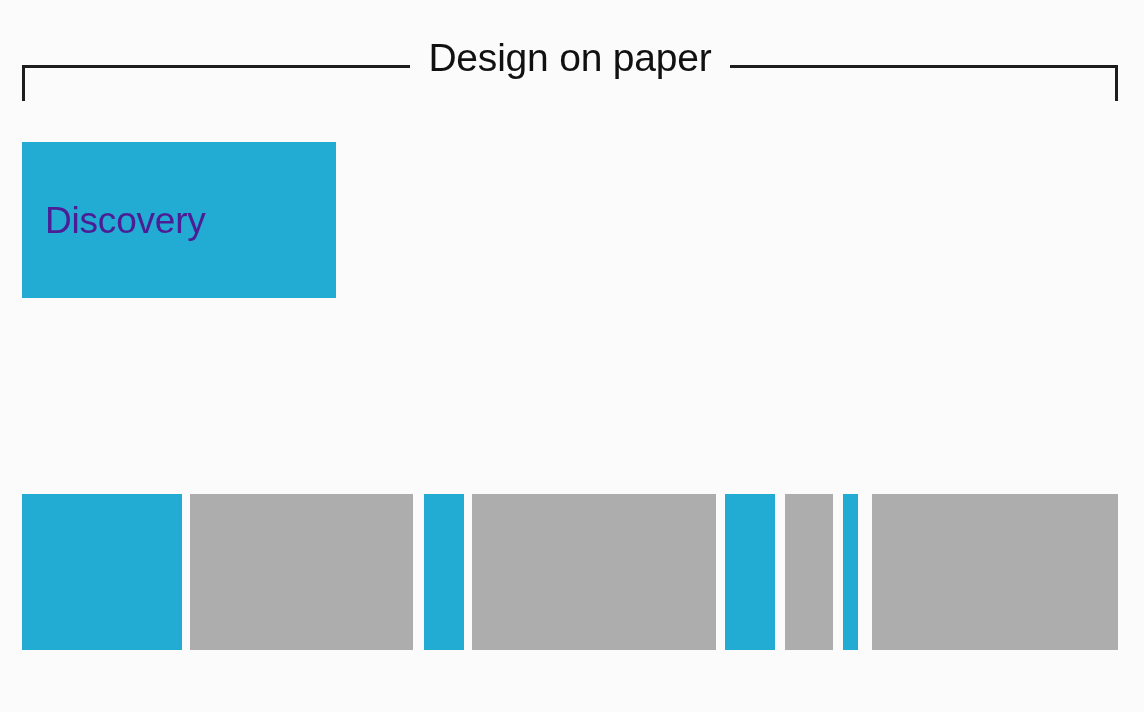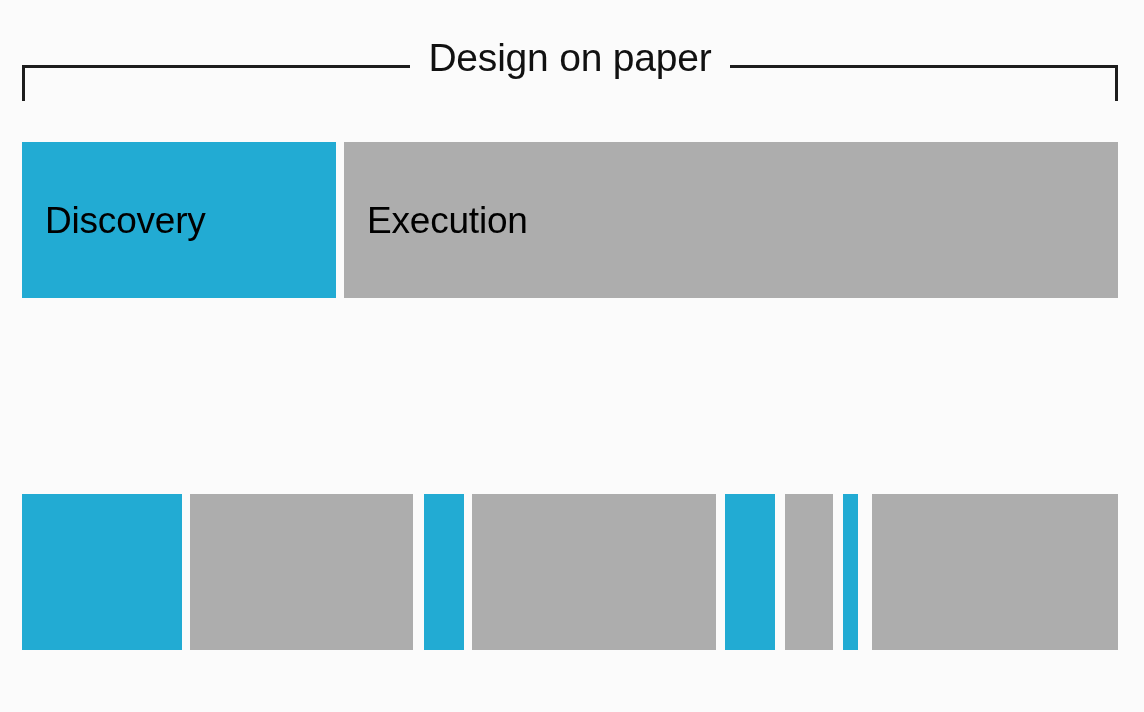--- a/index.html
+++ b/index.html
@@ -82,21 +82,21 @@
   }
   .seg {
     position: absolute;
     top: 0;
     height: 156px;
     box-sizing: border-box;
     display: flex;
     align-items: center;
   }
   .seg-label {
-    color: #000000;
+    color: #4c1d95;
     font-size: 37px;
     font-weight: 400;
     letter-spacing: -0.2px;
     line-height: 1;
     padding-left: 23px;
     white-space: nowrap;
   }
 
   
   #row-paper-bracket   { top: 65px; }
@@ -116,23 +116,20 @@
     <div class="tick tick-right"></div>
     <div class="section-title">
       <span>Design on paper</span>
     </div>
   </div>
 
   <div class="section timeline" id="row-paper-timeline">
       <div class="seg" style="left: 0px; width: 314px; background: rgb(34, 171, 211);">
         <div class="seg-label">Discovery</div>
       </div>
-      <div class="seg" style="left: 322px; width: 774px; background: rgb(173, 173, 173);">
-        <div class="seg-label">Execution</div>
-      </div>
     </div>
 
 
   <div class="section timeline" id="row-reality-timeline">
       <div class="seg" style="left: 0px; width: 160px; background: rgb(34, 171, 211);"></div>
       <div class="seg" style="left: 168px; width: 223px; background: rgb(173, 173, 173);"></div>
       <div class="seg" style="left: 402px; width: 40px; background: rgb(34, 171, 211);"></div>
       <div class="seg" style="left: 450px; width: 244px; background: rgb(173, 173, 173);"></div>
       <div class="seg" style="left: 703px; width: 50px; background: rgb(34, 171, 211);"></div>
       <div class="seg" style="left: 763px; width: 48px; background: rgb(173, 173, 173);"></div>

